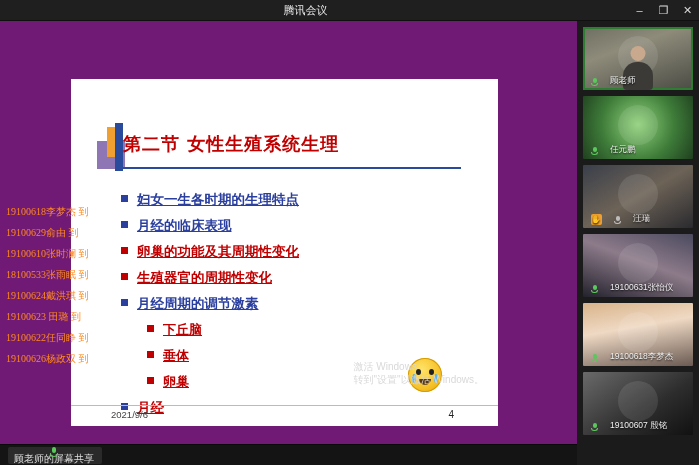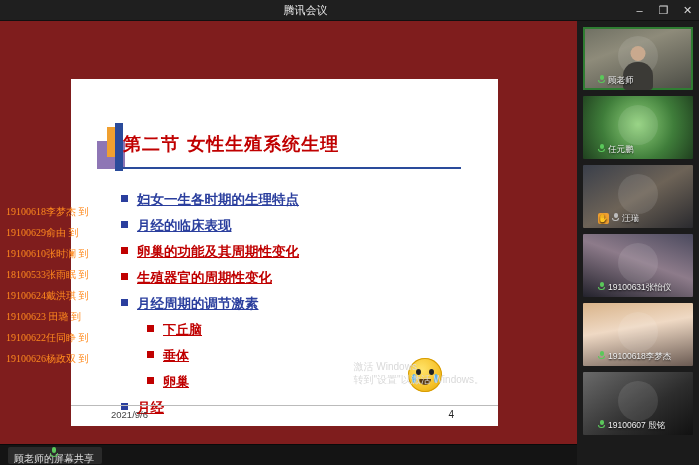--- a/index.html
+++ b/index.html
@@ -34,21 +34,21 @@
   }
   #titlebar .wbtn {
     color: #d8d8d8; font-size: 11px; line-height: 21px;
     width: 11px; text-align: center; cursor: default;
   }
 
   
   #stage {
     position: absolute; left: 0; top: 21px;
     width: 577px; height: 423px;
-    background: #7f1d1d;
+    background: #701a75;
     padding-left: 7px;
   }
   #slide {
     position: absolute; left: 71px; top: 58px;
     width: 427px; height: 347px;
     background: #ffffff;
     overflow: hidden;
   }
   .slide-title {
     position: absolute; left: 52px; top: 53px;
@@ -195,22 +195,22 @@
   .tile {
     position: relative;
     width: 110px; height: 63px;
     margin-bottom: 6px;
     background: #2c2c2c;
     overflow: hidden;
     border-radius: 1px;
   }
   .tile.active { outline: 2px solid #2f7d32; outline-offset: -2px; }
   .tile .label {
-    position: absolute; left: 15px; bottom: 3px;
-    display: flex; align-items: flex-start; gap: 3px;
+    position: absolute; left: 8px; bottom: 3px;
+    display: flex; align-items: flex-end; gap: 12px;
     color: #f0f0f0; font-size: 8.5px;
     text-shadow: 0 1px 2px rgba(0,0,0,.9);
     max-width: 102px; white-space: nowrap; overflow: hidden;
   }
   .tile .mic {
     width: 7px; height: 9px; position: relative; flex: 0 0 7px;
   }
   .tile .mic .cap {
     position: absolute; left: 1.5px; top: 0; width: 4px; height: 5px;
     background: #5ac85a; border-radius: 2px;

